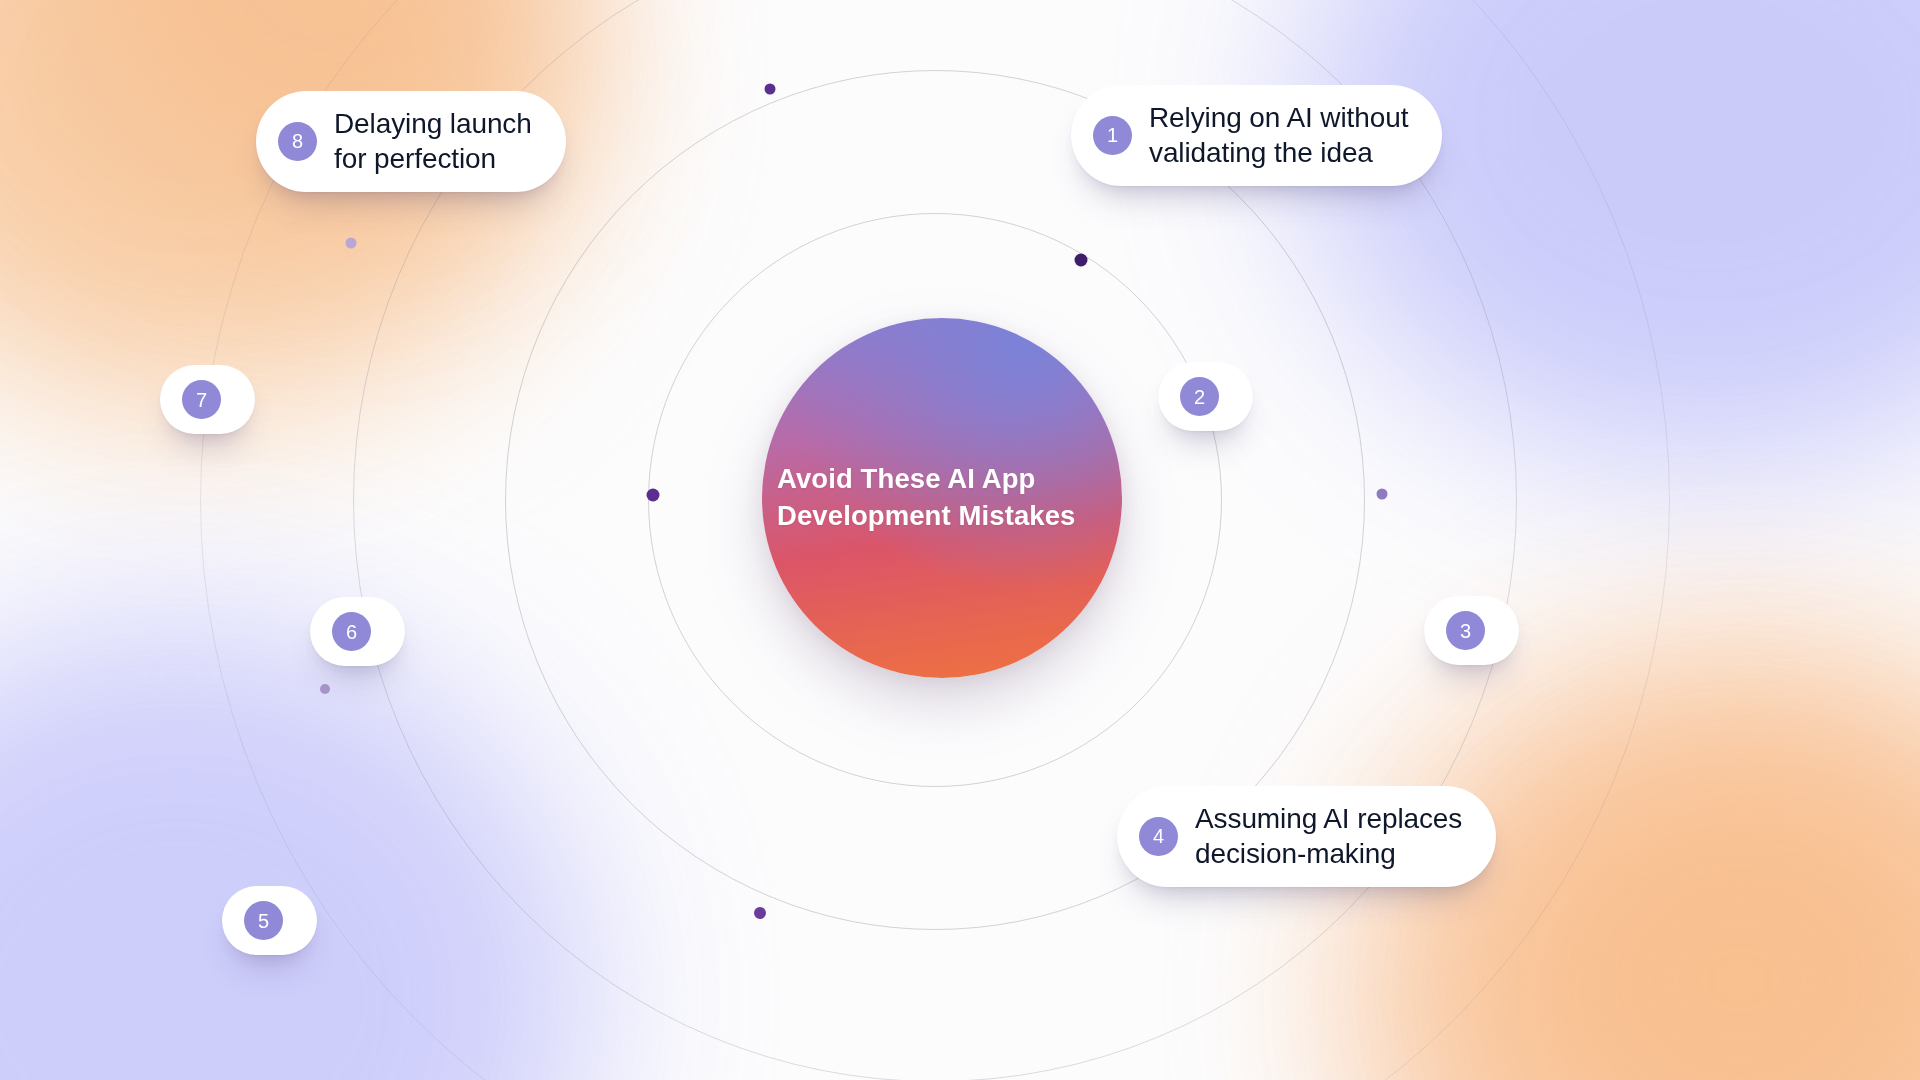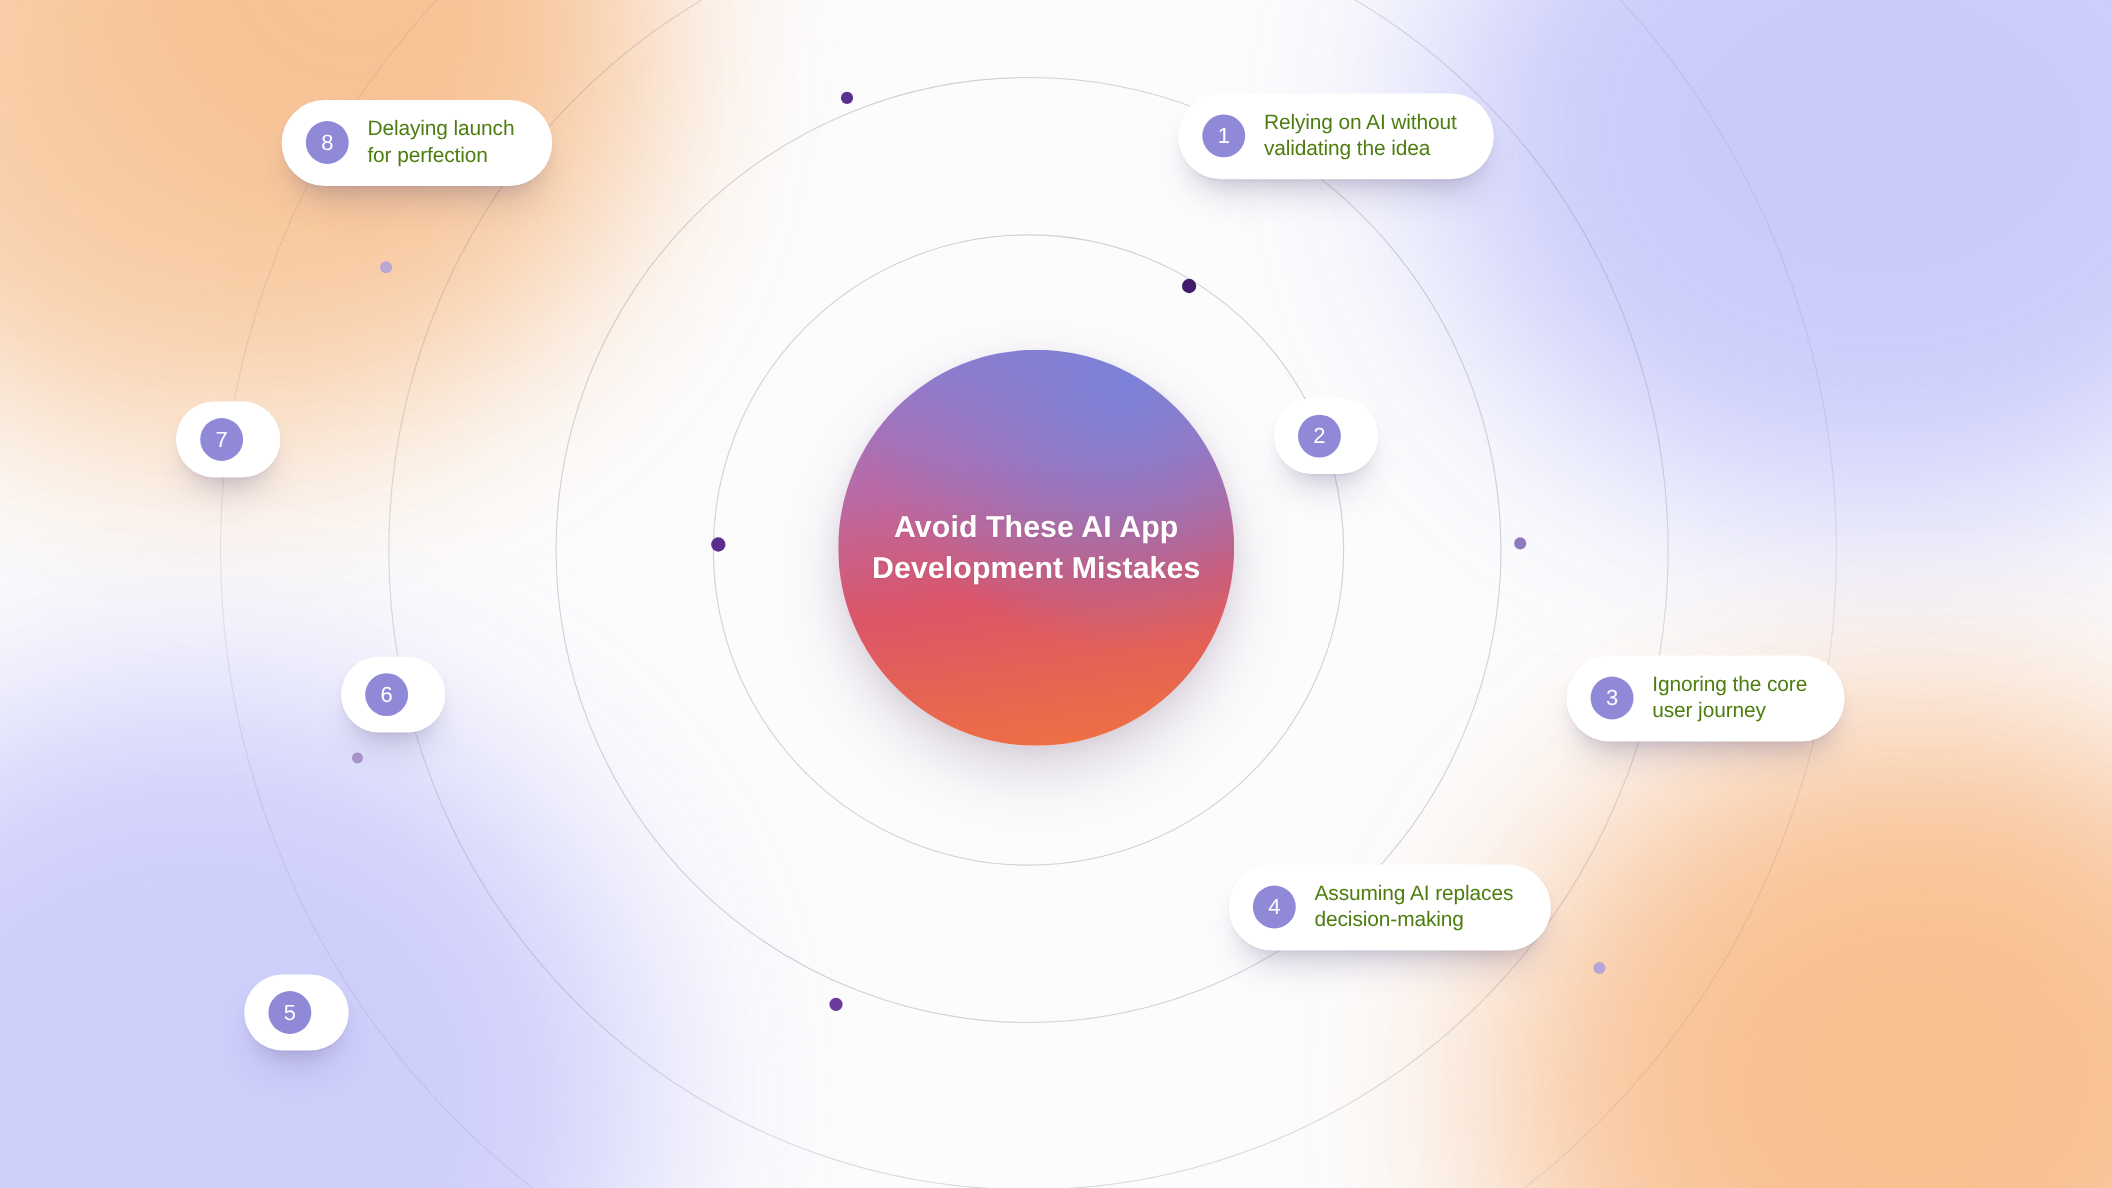--- a/index.html
+++ b/index.html
@@ -56,21 +56,20 @@
       radial-gradient(circle at 72% 8%, #7b82d8 0%, rgba(123,130,216,0) 58%),
       linear-gradient(172deg, #8a7dd2 0%, #b96aa6 32%, #db5568 60%, #ea6a4a 88%, #ee7440 100%);
     box-shadow:0 26px 58px rgba(110,80,120,.22), 0 6px 18px rgba(110,80,120,.10);
     display:flex; align-items:center; justify-content:center;
   }
   #core-text {
     color:#fff;
     font-size:27.5px;
     font-weight:700;
     line-height:1.33;
-    text-align:center;
     letter-spacing:.1px;
     width:330px;
     text-shadow:0 1px 2px rgba(150,60,70,.18);
   }
 
   
   .card {
     position:absolute;
     display:flex;
     align-items:center;
@@ -88,22 +87,22 @@
     width:39px; height:39px;
     border-radius:50%;
     background:#9089d8;
     color:#fff;
     font-size:20px;
     font-weight:400;
     display:flex; align-items:center; justify-content:center;
     line-height:1;
   }
   .card-text {
-    color:#4d7c0f;
-    font-size:19px;
+    color:#0f172a;
+    font-size:28px;
     line-height:1.26;
     white-space:pre-line;
     letter-spacing:-.1px;
   }
 
   
   #card-1 { left:1071px; top:85px; }
   #card-2 { left:1158px; top:362px; }
   #card-3 { left:1424px; top:596px; }
   #card-4 { left:1117px; top:786px; }
@@ -152,22 +151,20 @@
     <span class="card-text">Relying on AI without
 validating the idea</span>
   </div>
 
   <div class="card" id="card-2">
     <span class="badge">2</span>
   </div>
 
   <div class="card" id="card-3">
     <span class="badge">3</span>
-    <span class="card-text">Ignoring the core
-user journey</span>
   </div>
 
   <div class="card" id="card-4">
     <span class="badge">4</span>
     <span class="card-text">Assuming AI replaces
 decision-making</span>
   </div>
 
   <div class="card" id="card-5">
     <span class="badge">5</span>

